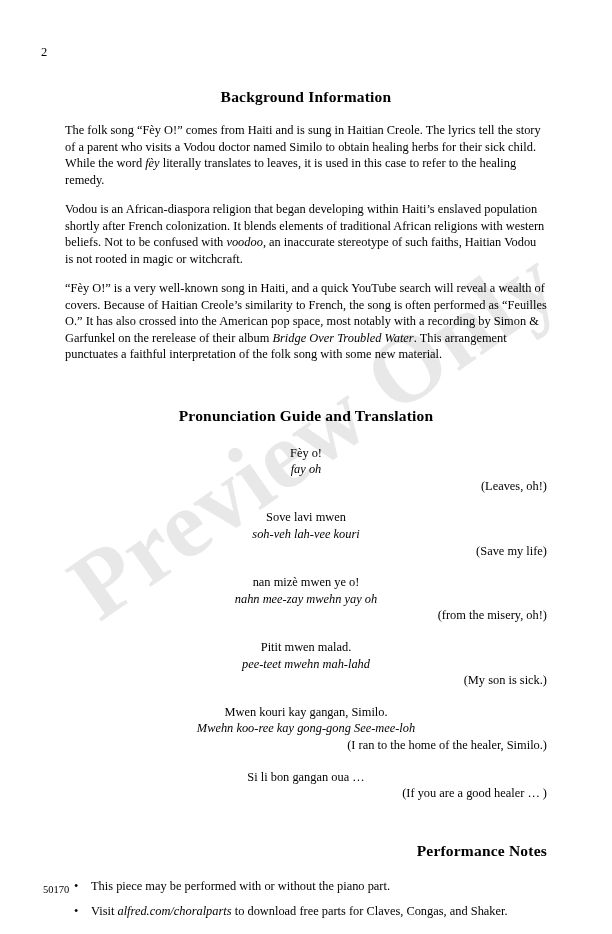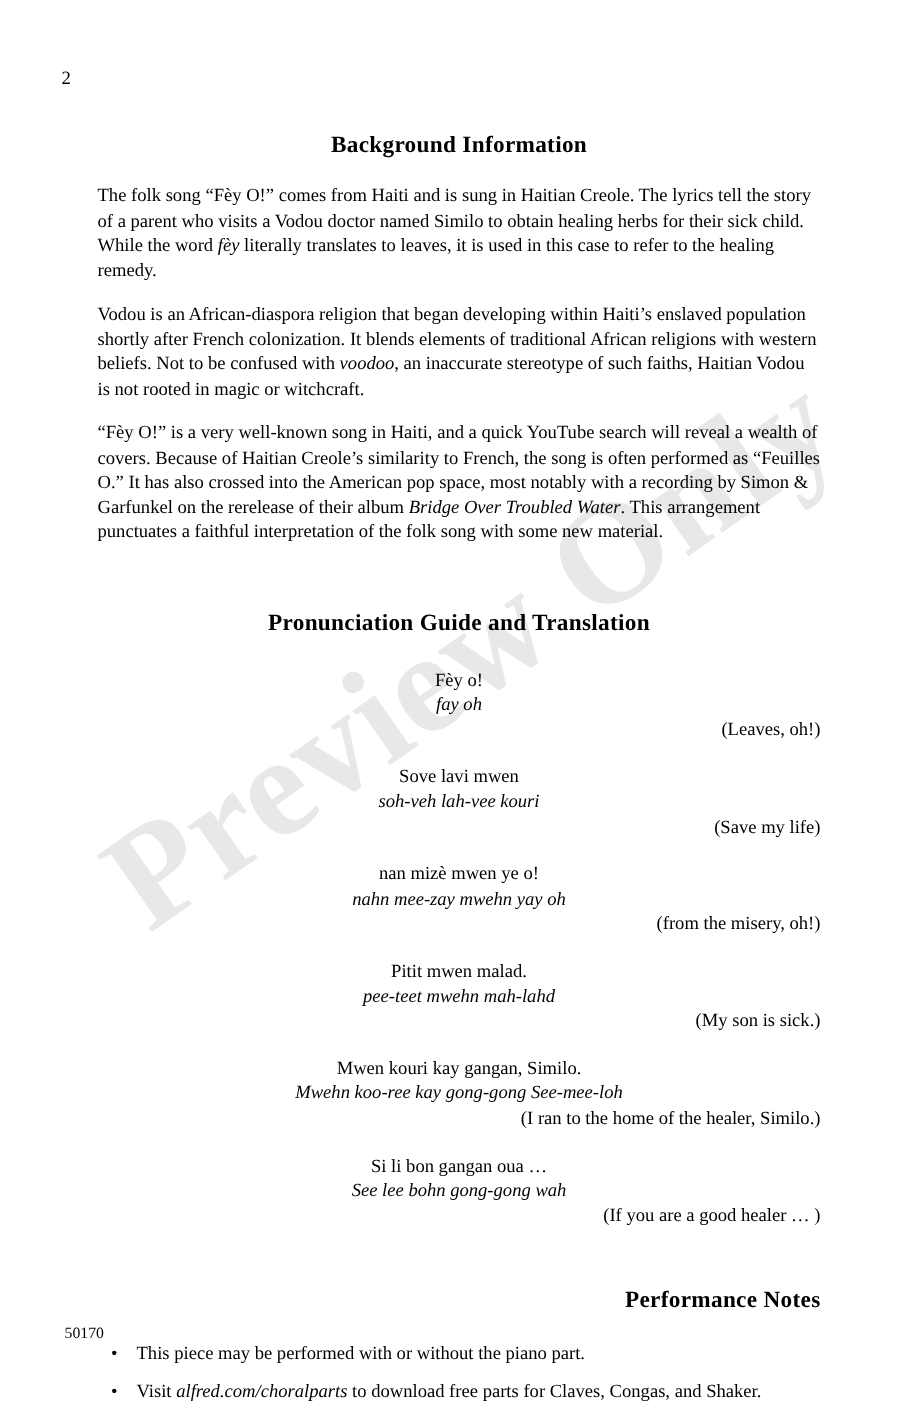--- a/index.html
+++ b/index.html
@@ -181,21 +181,20 @@
         </div>
 
         <div class="pron-block">
           <div class="pron-line creole">Mwen kouri kay gangan, Similo.</div>
           <div class="pron-line phonetic">Mwehn koo-ree kay gong-gong See-mee-loh</div>
           <div class="pron-line english">(I ran to the home of the healer, Similo.)</div>
         </div>
 
         <div class="pron-block">
           <div class="pron-line creole">Si li bon gangan oua …</div>
-          <div class="pron-line phonetic">See lee bohn gong-gong wah</div>
           <div class="pron-line english">(If you are a good healer … )</div>
         </div>
 
       </div>
 
       <h1 class="section-title third">Performance Notes</h1>
 
       <ul class="notes">
         <li>
           <span class="bullet">•</span>

